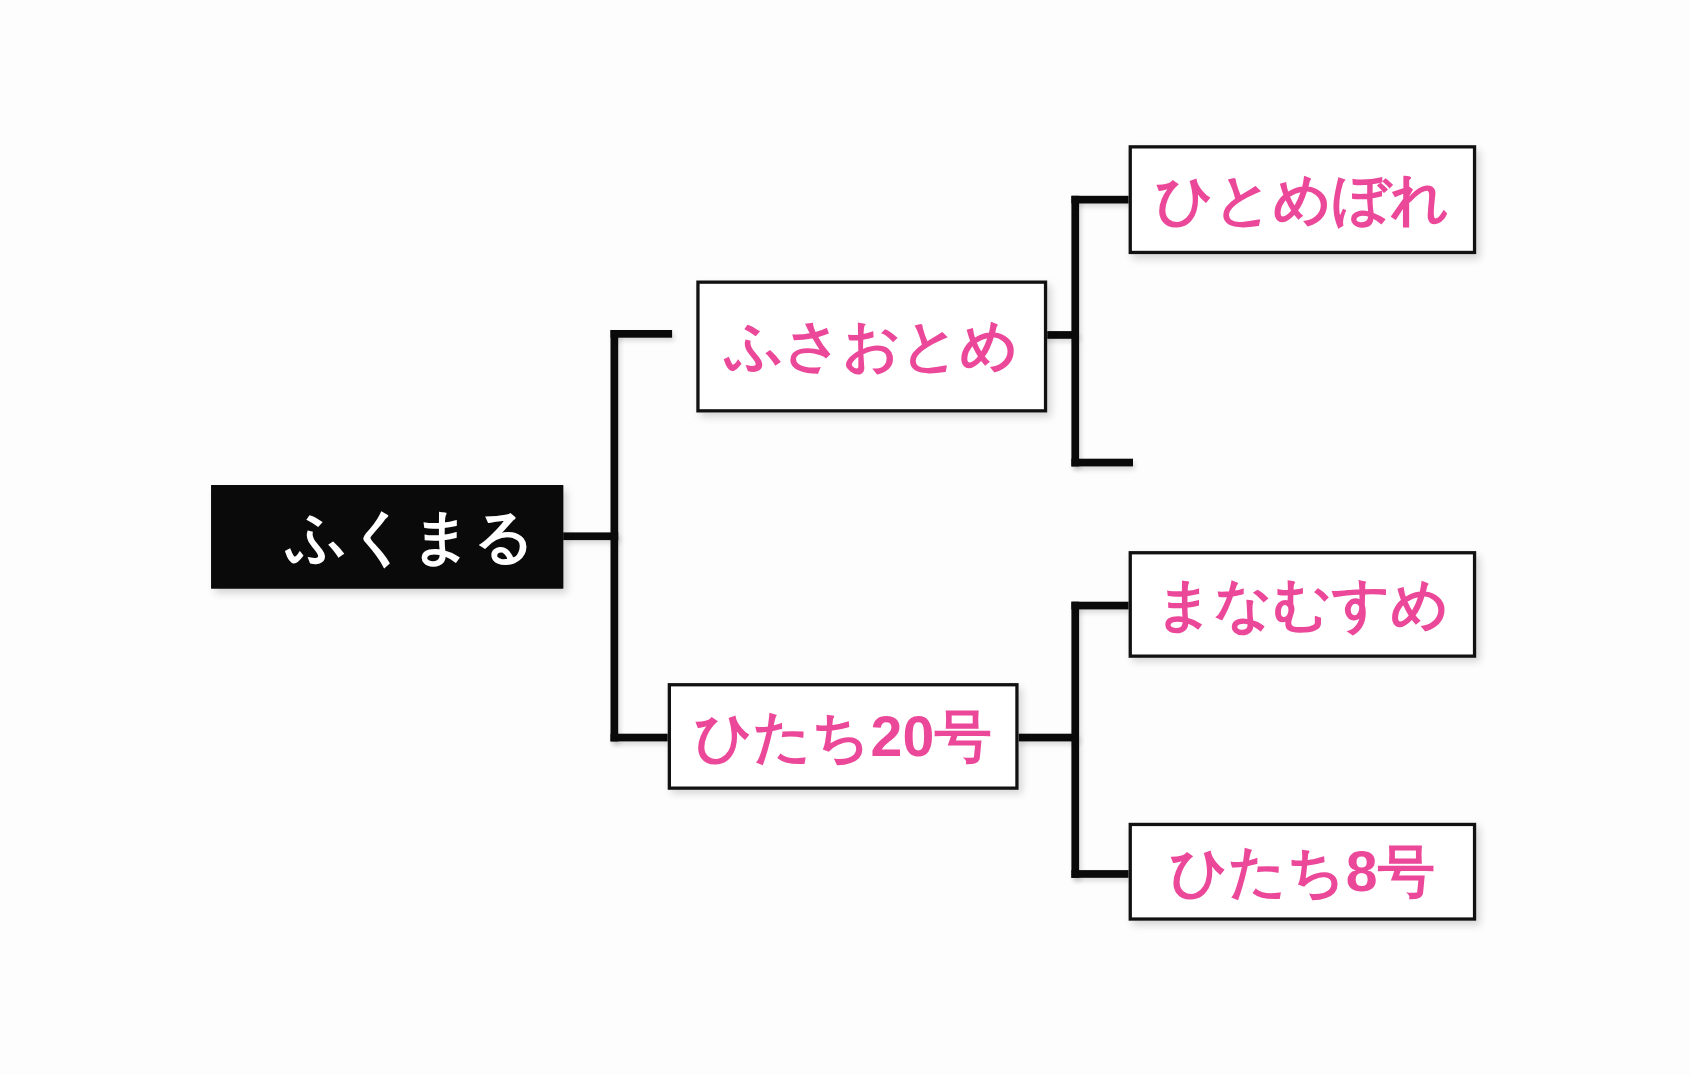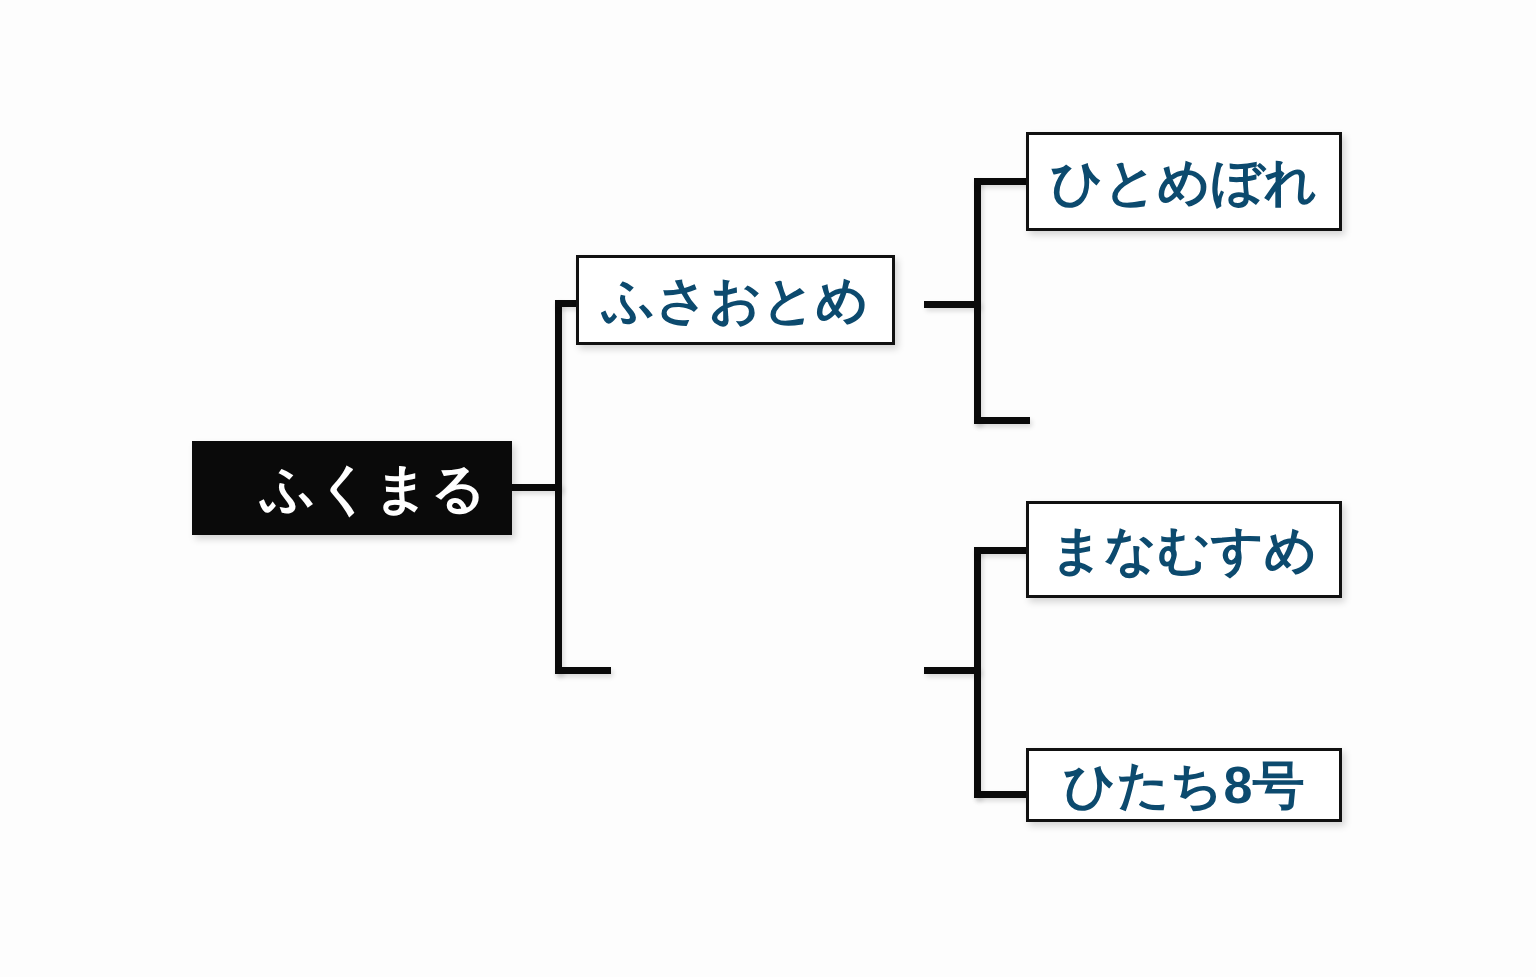--- a/index.html
+++ b/index.html
@@ -48,21 +48,21 @@
   .node--root .node-label {
     font-size: 54px;
     font-weight: 700;
     letter-spacing: 0.03em;
   }
 
   
   .node--box {
     background: #ffffff;
     border: 3px solid #111111;
-    color: #0c4a6e;
+    color: #ec4899;
     box-shadow: 3px 4px 7px rgba(0,0,0,0.16);
   }
   .node--box .node-label {
     font-size: 52px;
     font-weight: 700;
   }
 
   
   .node--tight .node-label {
     font-size: 50px;
@@ -101,31 +101,34 @@
 
   <div class="conn conn--h conn-shadow" style="left:924px; top:667px; width:56px;"></div>
   <div class="conn conn--v conn-shadow" style="left:974px; top:547px; height:251px;"></div>
   <div class="conn conn--h conn-shadow" style="left:974px; top:547px; width:56px;"></div>
   <div class="conn conn--h conn-shadow" style="left:974px; top:791px; width:56px;"></div>
 
   <div class="node node--root" style="left:192px; top:441px; width:320px; height:94px;padding-left:44px;">
     <span class="node-label">ふくまる</span>
   </div>
 
-  <div class="node node--box" style="left:576px; top:255px; width:319px; height:90px;">
+  <div class="node node--box" style="left:633px; top:255px; width:319px; height:120px;">
     <span class="node-label">ふさおとめ</span>
   </div>
 
+  <div class="node node--box" style="left:607px; top:621px; width:319px; height:97px;">
+    <span class="node-label">ひたち20号</span>
+  </div>
 
   <div class="node node--box" style="left:1026px; top:132px; width:316px; height:99px;">
     <span class="node-label">ひとめぼれ</span>
   </div>
 
 
   <div class="node node--box" style="left:1026px; top:501px; width:316px; height:97px;">
     <span class="node-label">まなむすめ</span>
   </div>
 
-  <div class="node node--box" style="left:1026px; top:748px; width:316px; height:74px;">
+  <div class="node node--box" style="left:1026px; top:748px; width:316px; height:89px;">
     <span class="node-label">ひたち8号</span>
   </div>
 
 </div>
 
 </body></html>

